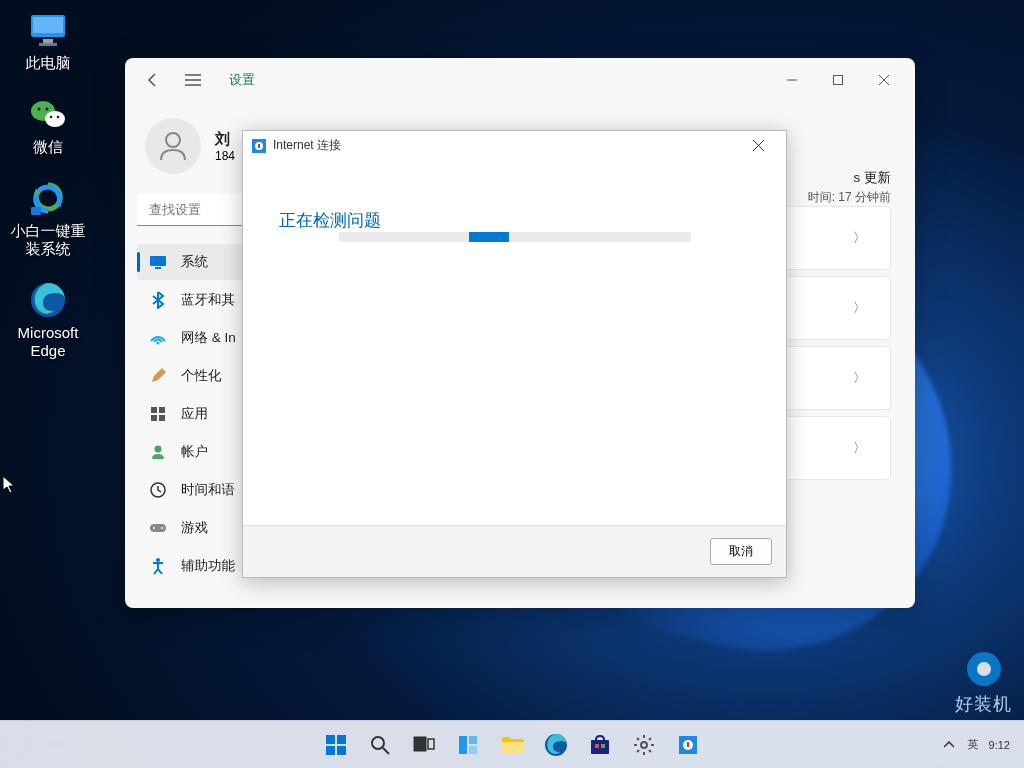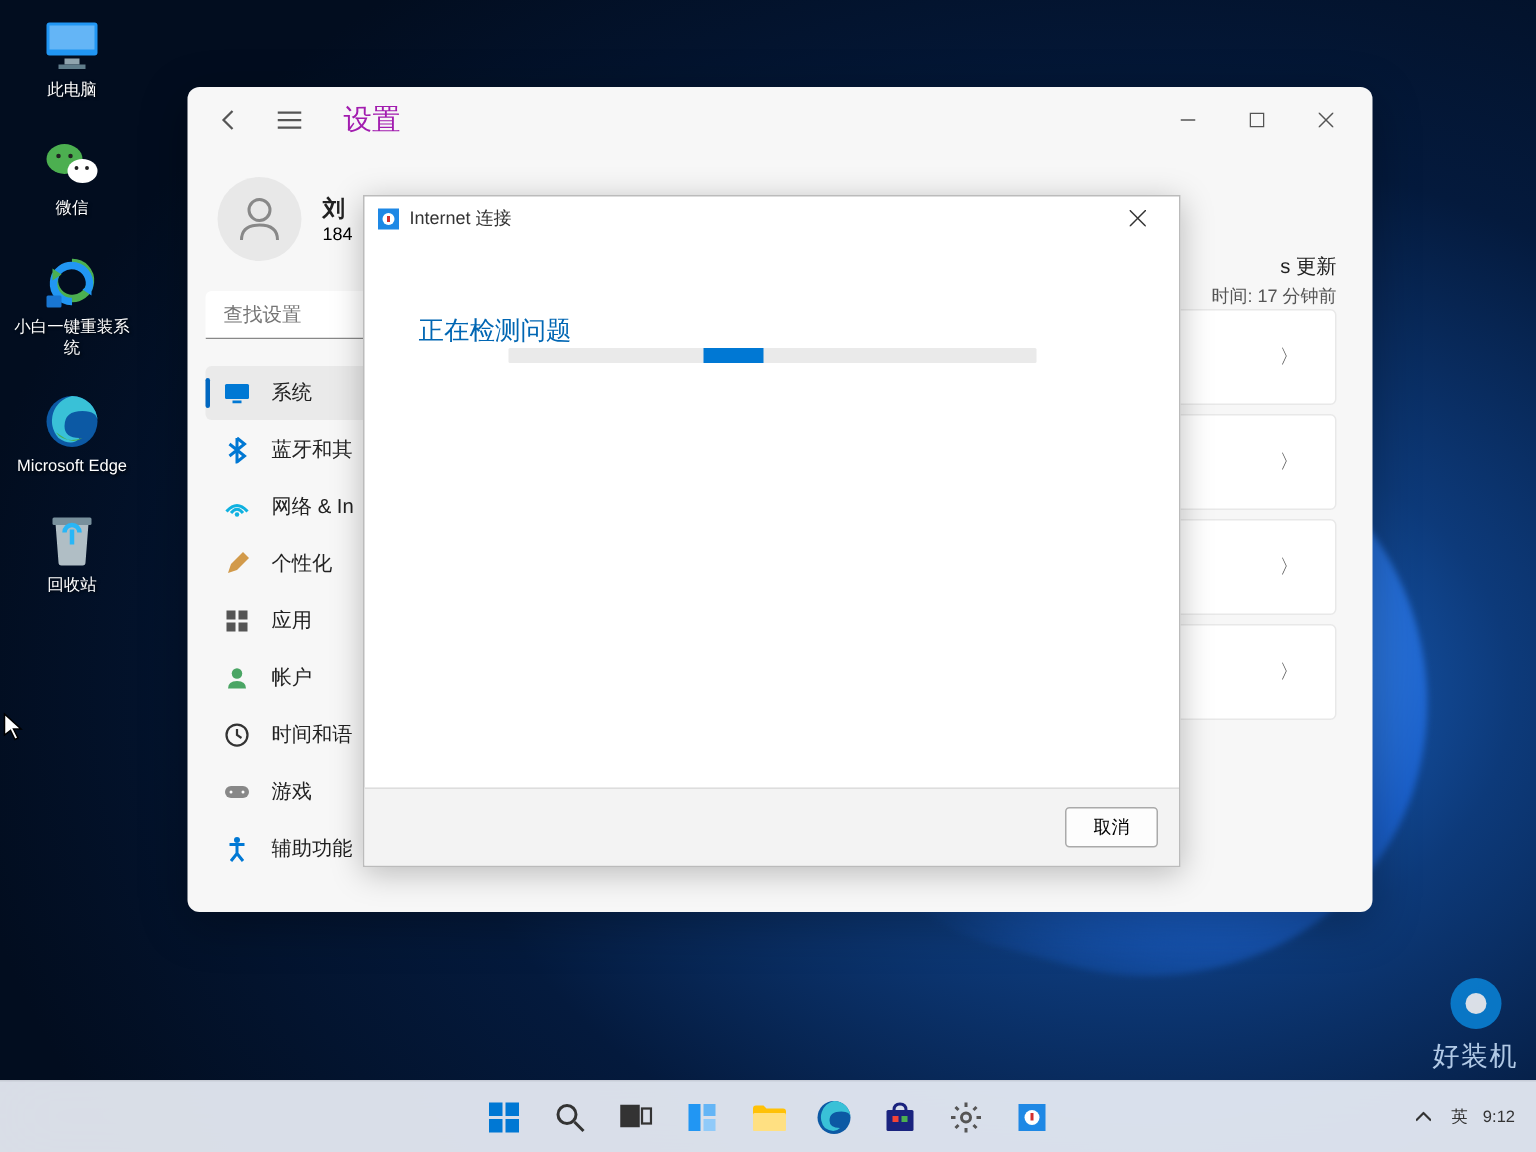--- a/index.html
+++ b/index.html
@@ -9,28 +9,28 @@
 .wallpaper { position: absolute; inset: 0; background: radial-gradient(ellipse 800px 600px at 75% 60%, #1e6fd9 0%, #0d3a7a 30%, #041a3d 60%, #020d1f 100%); }
 .bloom { position: absolute; right: 50px; bottom: 80px; width: 500px; height: 500px; }
 .bloom::before, .bloom::after { content: ""; position: absolute; border-radius: 40% 60% 55% 45%; }
 .bloom::before { width: 400px; height: 380px; right: 20px; bottom: 40px; background: radial-gradient(ellipse at 60% 40%, #4a9eff 0%, #1a5fc9 50%, transparent 80%); filter: blur(2px); transform: rotate(15deg); }
 .bloom::after { width: 300px; height: 280px; right: 60px; bottom: 100px; background: radial-gradient(ellipse at 50% 50%, #6bb6ff 0%, #2d7de8 60%, transparent 90%); filter: blur(1px); transform: rotate(-10deg); }
 
 
 .desktop-icons { position: absolute; top: 10px; left: 8px; display: flex; flex-direction: column; gap: 22px; }
 .desktop-icon { width: 80px; display: flex; flex-direction: column; align-items: center; gap: 4px; cursor: pointer; }
 .desktop-icon .glyph { width: 40px; height: 40px; display: flex; align-items: center; justify-content: center; }
-.desktop-icon .label { color: #fff; font-size: 11px; text-align: center; text-shadow: 1px 1px 2px rgba(0,0,0,0.8); line-height: 1.2; }
+.desktop-icon .label { color: #fff; font-size: 15px; text-align: center; text-shadow: 1px 1px 2px rgba(0,0,0,0.8); line-height: 1.2; }
 
 
 .settings-window { position: absolute; left: 125px; top: 58px; width: 790px; height: 550px; background: #f7f7f7; border-radius: 8px; box-shadow: 0 8px 32px rgba(0,0,0,0.3); display: flex; flex-direction: column; overflow: hidden; }
 .titlebar { height: 44px; display: flex; align-items: center; padding: 0 8px; }
 .titlebar-left { display: flex; align-items: center; gap: 16px; padding-left: 8px; }
 .back-btn, .menu-btn { width: 24px; height: 24px; display: flex; align-items: center; justify-content: center; cursor: pointer; color: #555; }
-.titlebar-title { font-size: 19px; color: #a21caf; margin-left: 8px; }
+.titlebar-title { font-size: 13px; color: #15803d; margin-left: 8px; }
 .window-controls { margin-left: auto; display: flex; }
 .win-btn { width: 46px; height: 32px; display: flex; align-items: center; justify-content: center; cursor: pointer; color: #555; font-size: 11px; }
 
 .settings-body { flex: 1; display: flex; }
 .sidebar { width: 290px; padding: 0 12px; }
 .profile { display: flex; align-items: center; gap: 14px; padding: 16px 8px 20px; }
 .avatar { width: 56px; height: 56px; border-radius: 50%; background: #e8e8e8; display: flex; align-items: center; justify-content: center; }
 .profile-text .name { font-size: 15px; font-weight: 600; color: #222; }
 .profile-text .sub { font-size: 12px; color: #000000; }
 .search-box { width: 100%; padding: 8px 12px; border: none; background: #fff; border-bottom: 1px solid #888; font-size: 13px; margin-bottom: 18px; border-radius: 4px 4px 0 0; }
@@ -125,30 +125,20 @@
   <div class="desktop-icon">
     <div class="glyph">
       <svg width="38" height="38" viewBox="0 0 38 38">
           <circle cx="19" cy="19" r="17" fill="#0c59a4"></circle>
           <path d="M19 2 A17 17 0 0 1 36 19 Q36 12 26 12 Q14 12 14 22 Q14 30 24 30 Q19 36 10 30 A17 17 0 0 1 19 2" fill="#39c1d7"></path>
           <path d="M8 26 Q14 34 26 30 Q20 34 14 30 Q8 26 8 26" fill="#4caf50"></path>
         </svg>
     </div>
     <div class="label">Microsoft Edge</div>
   </div>
-  <div class="desktop-icon">
-    <div class="glyph">
-      <svg width="34" height="38" viewBox="0 0 34 38">
-          <path d="M6 8 L28 8 L26 34 Q26 36 24 36 L10 36 Q8 36 8 34 Z" fill="#b0bec5"></path>
-          <rect x="4" y="4" width="26" height="5" rx="1" fill="#78909c"></rect>
-          <path d="M12 14 A5 5 0 1 1 22 14 M17 12 L17 22" stroke="#29b6f6" stroke-width="3" fill="none"></path>
-        </svg>
-    </div>
-    <div class="label">回收站</div>
-  </div>
 </div>
 
 <div class="settings-window">
   <div class="titlebar">
     <div class="titlebar-left">
       <div class="back-btn">
         <svg width="16" height="16" viewBox="0 0 16 16">
             <path d="M10 2 L4 8 L10 14" stroke="#555" stroke-width="1.5" fill="none"></path>
           </svg>
       </div>

